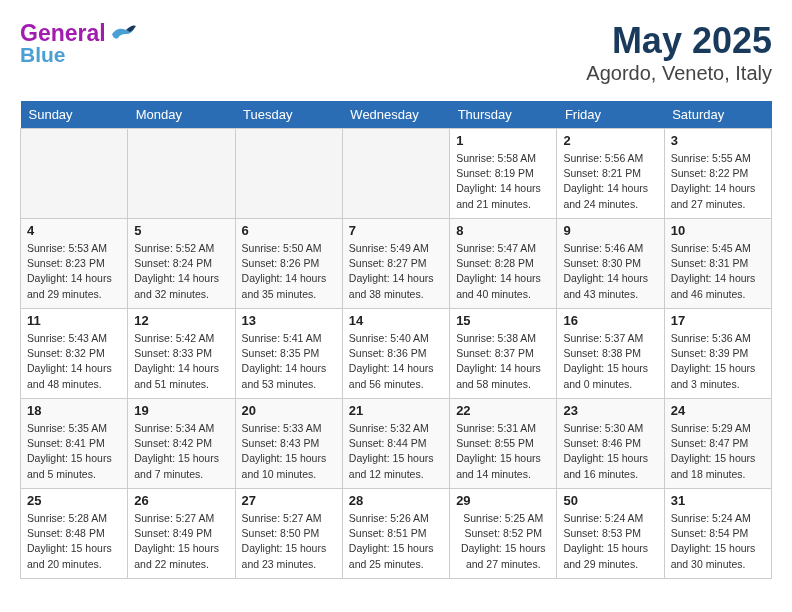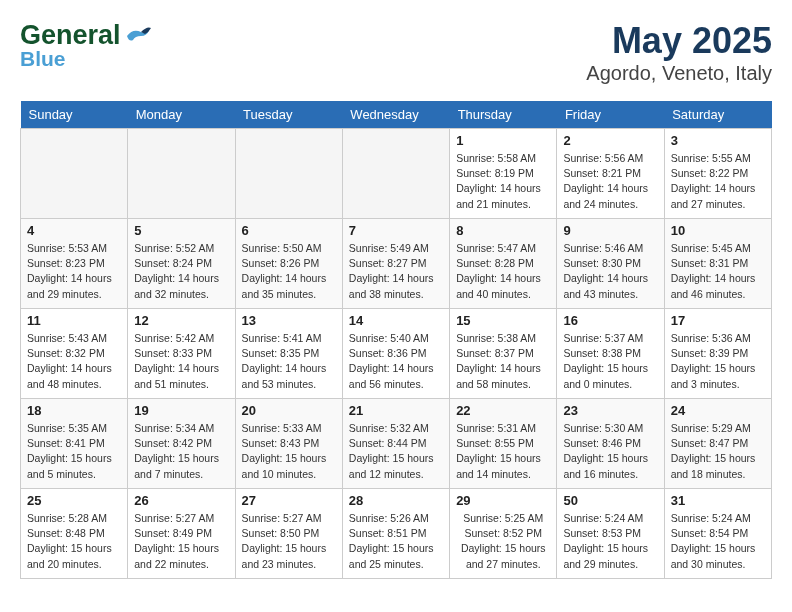--- a/index.html
+++ b/index.html
@@ -76,21 +76,21 @@
     .row-white td.empty { background: #f5f5f5; }
     .row-gray td { background: #efefef; }
   </style>
 </head>
 <body>
 
 <div class="header">
   <div class="logo">
     <div style="display:flex;align-items:center;gap:4px;">
       <div style="position:relative;display:inline-block;">
-        <span style="font-size:27px;font-weight:bold;color:#14532d;">General</span>
+        <span style="font-size:23px;font-weight:bold;color:#a21caf;">General</span>
       </div>
       <svg width="28" height="20" viewBox="0 0 28 20">
         <path d="M2,10 Q8,2 16,6 Q20,8 24,4 Q22,10 16,10 Q10,10 8,14 Q4,16 2,10Z" fill="#4a9fd4"></path>
         <path d="M16,6 Q22,0 26,2 Q24,6 20,8Z" fill="#1a3a5c"></path>
       </svg>
     </div>
     <span style="font-size:21px;font-weight:bold;color:#4a9fd4;margin-top:-4px;">Blue</span>
   </div>
   <div class="title-block">
     <div class="month-title">May 2025</div>

